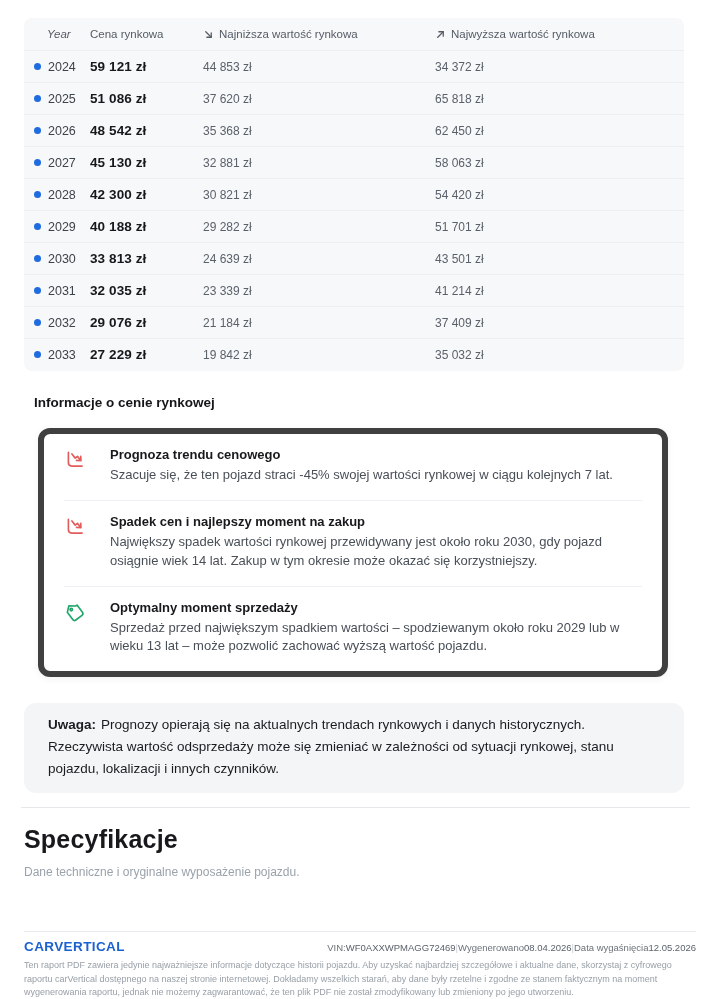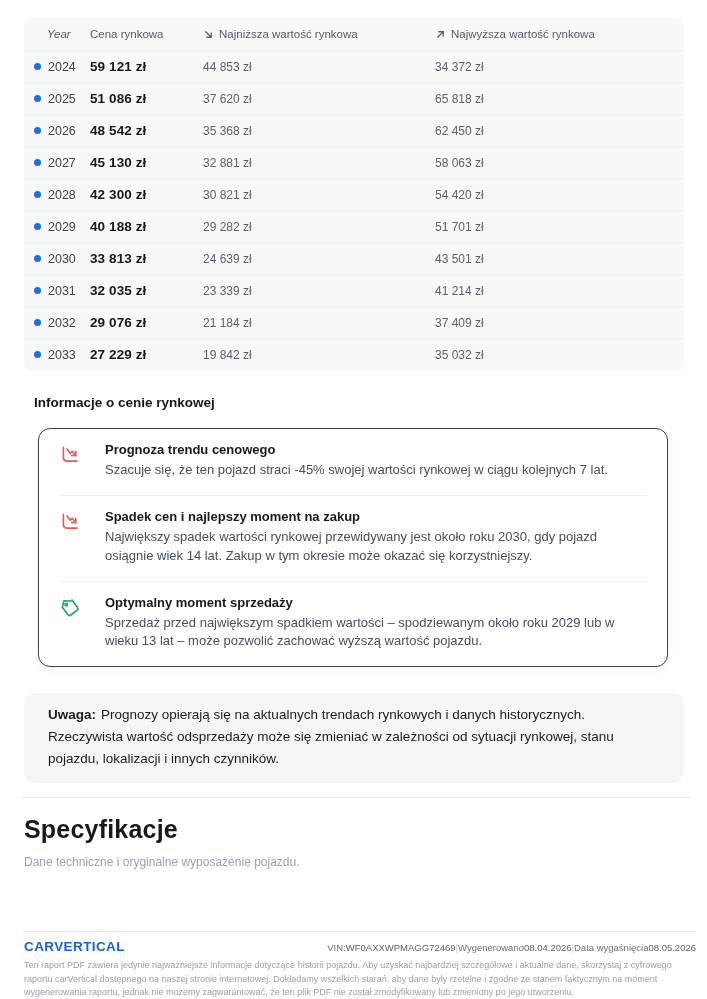--- a/index.html
+++ b/index.html
@@ -40,21 +40,21 @@
   
   .info-title {
     margin:24px 0 0 34px;
     font-size:13.5px;
     font-weight:700;
     color:#141619;
   }
   .info-card {
     margin:18px 39px 0 38px;
     background:#ffffff;
-    border:1px solid #404040;
+    border:6px solid #404040;
     border-radius:12px;
     box-shadow:0 2px 8px rgba(20,24,31,.05);
   }
   .card-item { position:relative; padding:13px 26px 15px 66px; }
   .card-item .item-icon { position:absolute; left:20px; top:15px; width:22px; height:22px; }
   .icon-red { color:#e25c5c; }
   .icon-green { color:#21a56b; }
   .item-title { font-size:13px; font-weight:700; color:#17191c; margin-bottom:4px; }
   .item-desc { font-size:13px; color:#494f57; line-height:1.45; max-width:545px; }
   .item-sep { height:1px; background:#eef0f3; margin:0 20px; }
@@ -276,17 +276,17 @@
   <div class="footer-row">
     <div class="logo">CARVERTICAL</div>
     <div class="meta">
       <span class="lbl">VIN:</span>
       <span>WF0AXXWPMAGG72469</span>
       <span class="pipe">|</span>
       <span class="lbl">Wygenerowano</span>
       <span>08.04.2026</span>
       <span class="pipe">|</span>
       <span class="lbl">Data wygaśnięcia</span>
-      <span>08.05.2026</span>
+      <span>12.05.2026</span>
     </div>
   </div>
   <div class="disclaimer">Ten raport PDF zawiera jedynie najważniejsze informacje dotyczące historii pojazdu. Aby uzyskać najbardziej szczegółowe i aktualne dane, skorzystaj z cyfrowego raportu carVertical dostępnego na naszej stronie internetowej. Dokładamy wszelkich starań, aby dane były rzetelne i zgodne ze stanem faktycznym na moment wygenerowania raportu, jednak nie możemy zagwarantować, że ten plik PDF nie został zmodyfikowany lub zmieniony po jego utworzeniu.</div>
 </div>
 
 </body></html>

